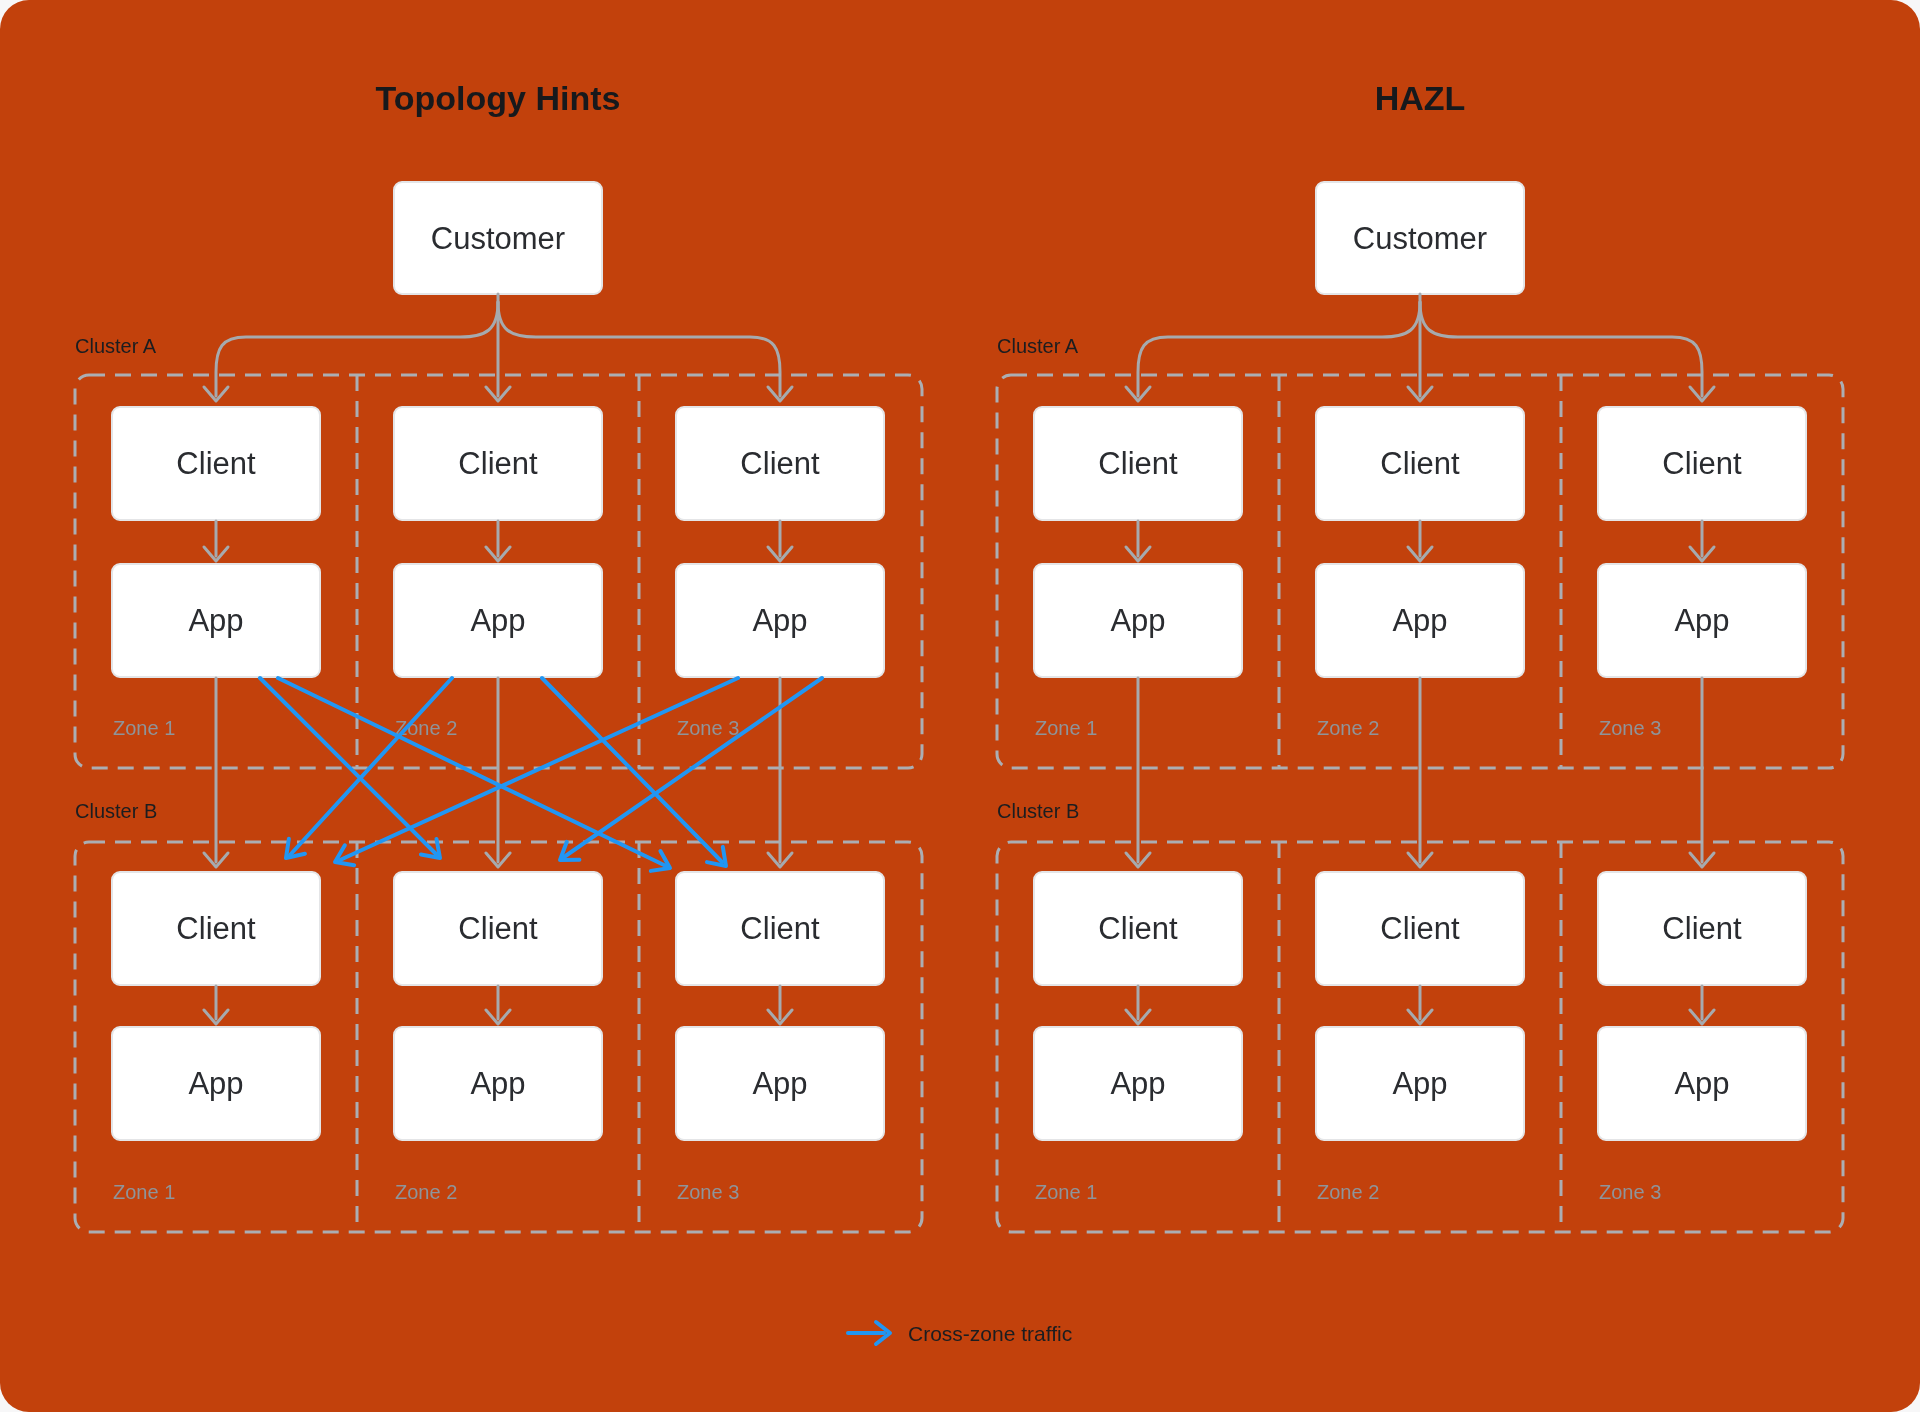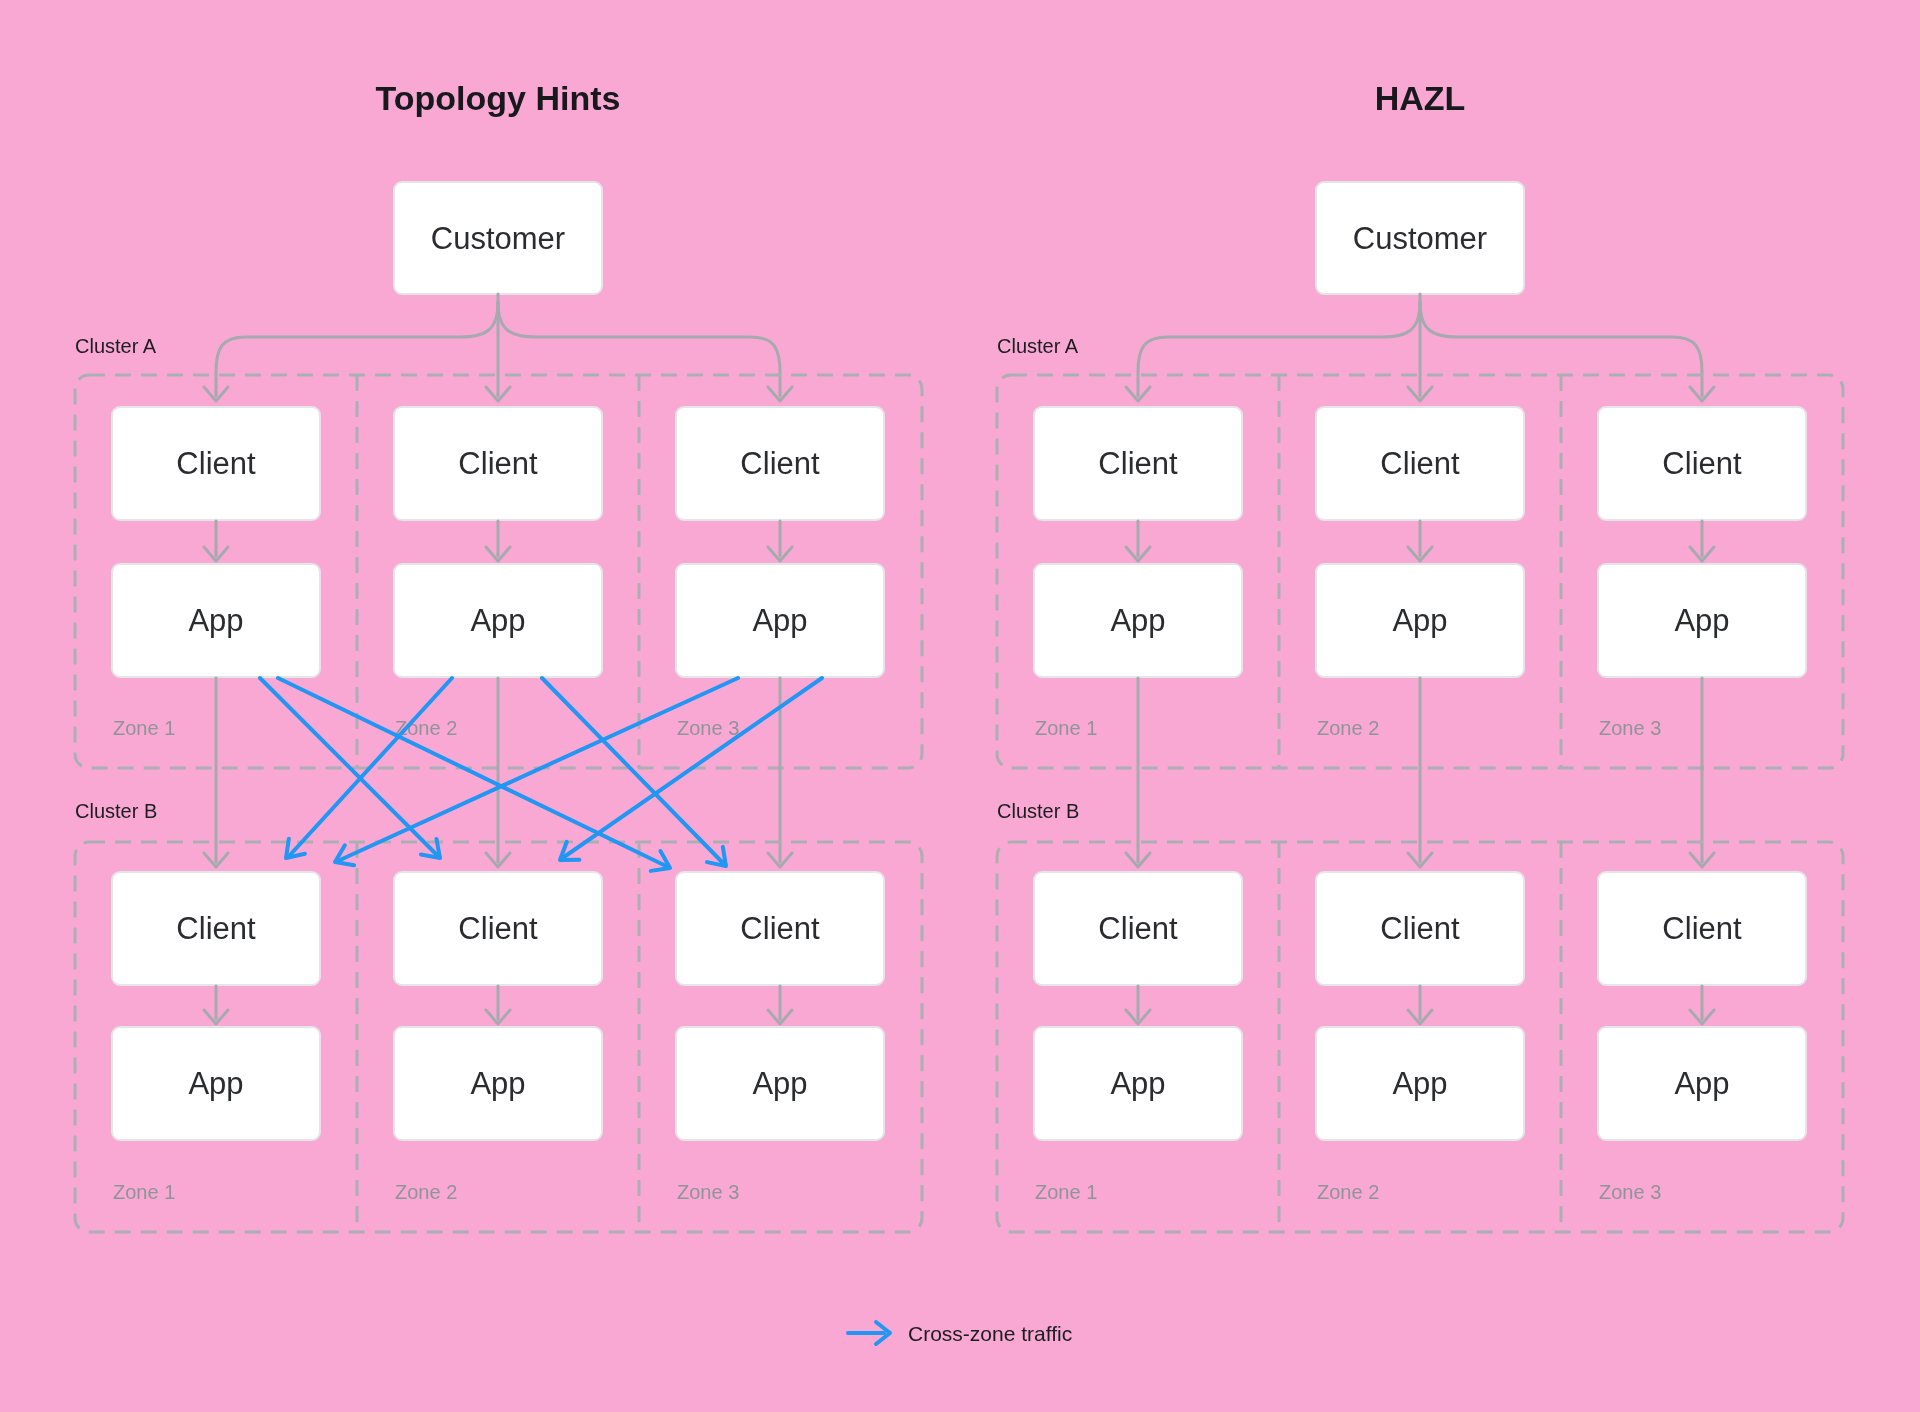--- a/index.html
+++ b/index.html
@@ -1,16 +1,16 @@
 <!DOCTYPE html>
 <html><head>
 <meta charset="utf-8">
 <style>
   html,body{margin:0;padding:0;background:#f7f7f8;}
-  .stage{width:1920px;height:1412px;background:#f9a8d4;position:relative;font-family:"Liberation Sans",sans-serif;}
+  .stage{width:1920px;height:1412px;background:#c2410c;position:relative;font-family:"Liberation Sans",sans-serif;border-radius:29px;}
   svg{display:block;}
   .box{fill:#ffffff;stroke:#e4e5e7;stroke-width:2;}
   .box-label{font-family:"Liberation Sans",sans-serif;font-size:31px;fill:#2a2c30;text-anchor:middle;}
   .title{font-family:"Liberation Sans",sans-serif;font-size:34px;font-weight:bold;fill:#17191c;text-anchor:middle;}
   .cluster-label{font-family:"Liberation Sans",sans-serif;font-size:20px;fill:#1b1d20;}
   .zone-label{font-family:"Liberation Sans",sans-serif;font-size:20px;fill:#8f949a;}
   .legend-label{font-family:"Liberation Sans",sans-serif;font-size:21px;fill:#1b1d20;}
   .cluster-box{fill:none;stroke:#abaeb3;stroke-width:3;stroke-dasharray:16 10;}
   .divider{fill:none;stroke:#abaeb3;stroke-width:3;stroke-dasharray:16 10;}
   .garrow{fill:none;stroke:#a6aaae;stroke-width:3;stroke-linecap:round;stroke-linejoin:round;}

